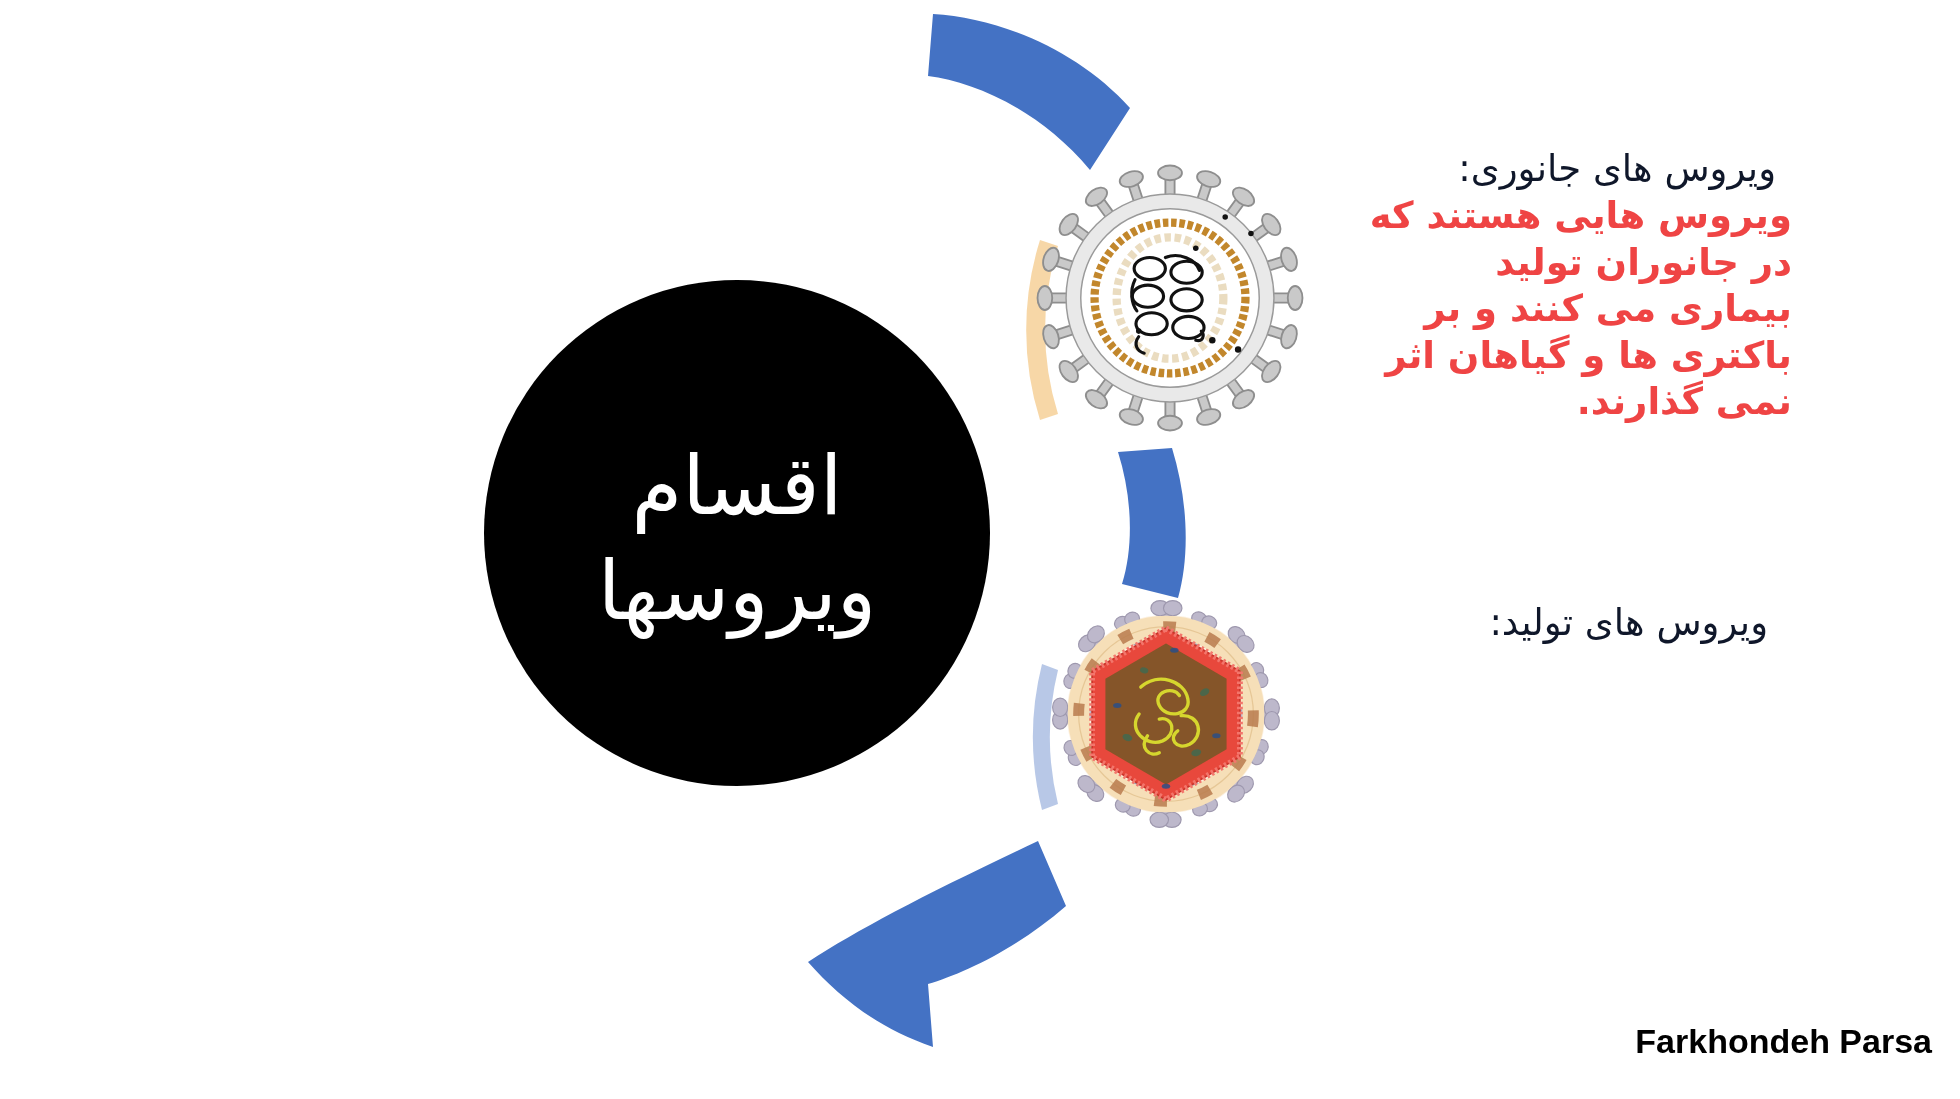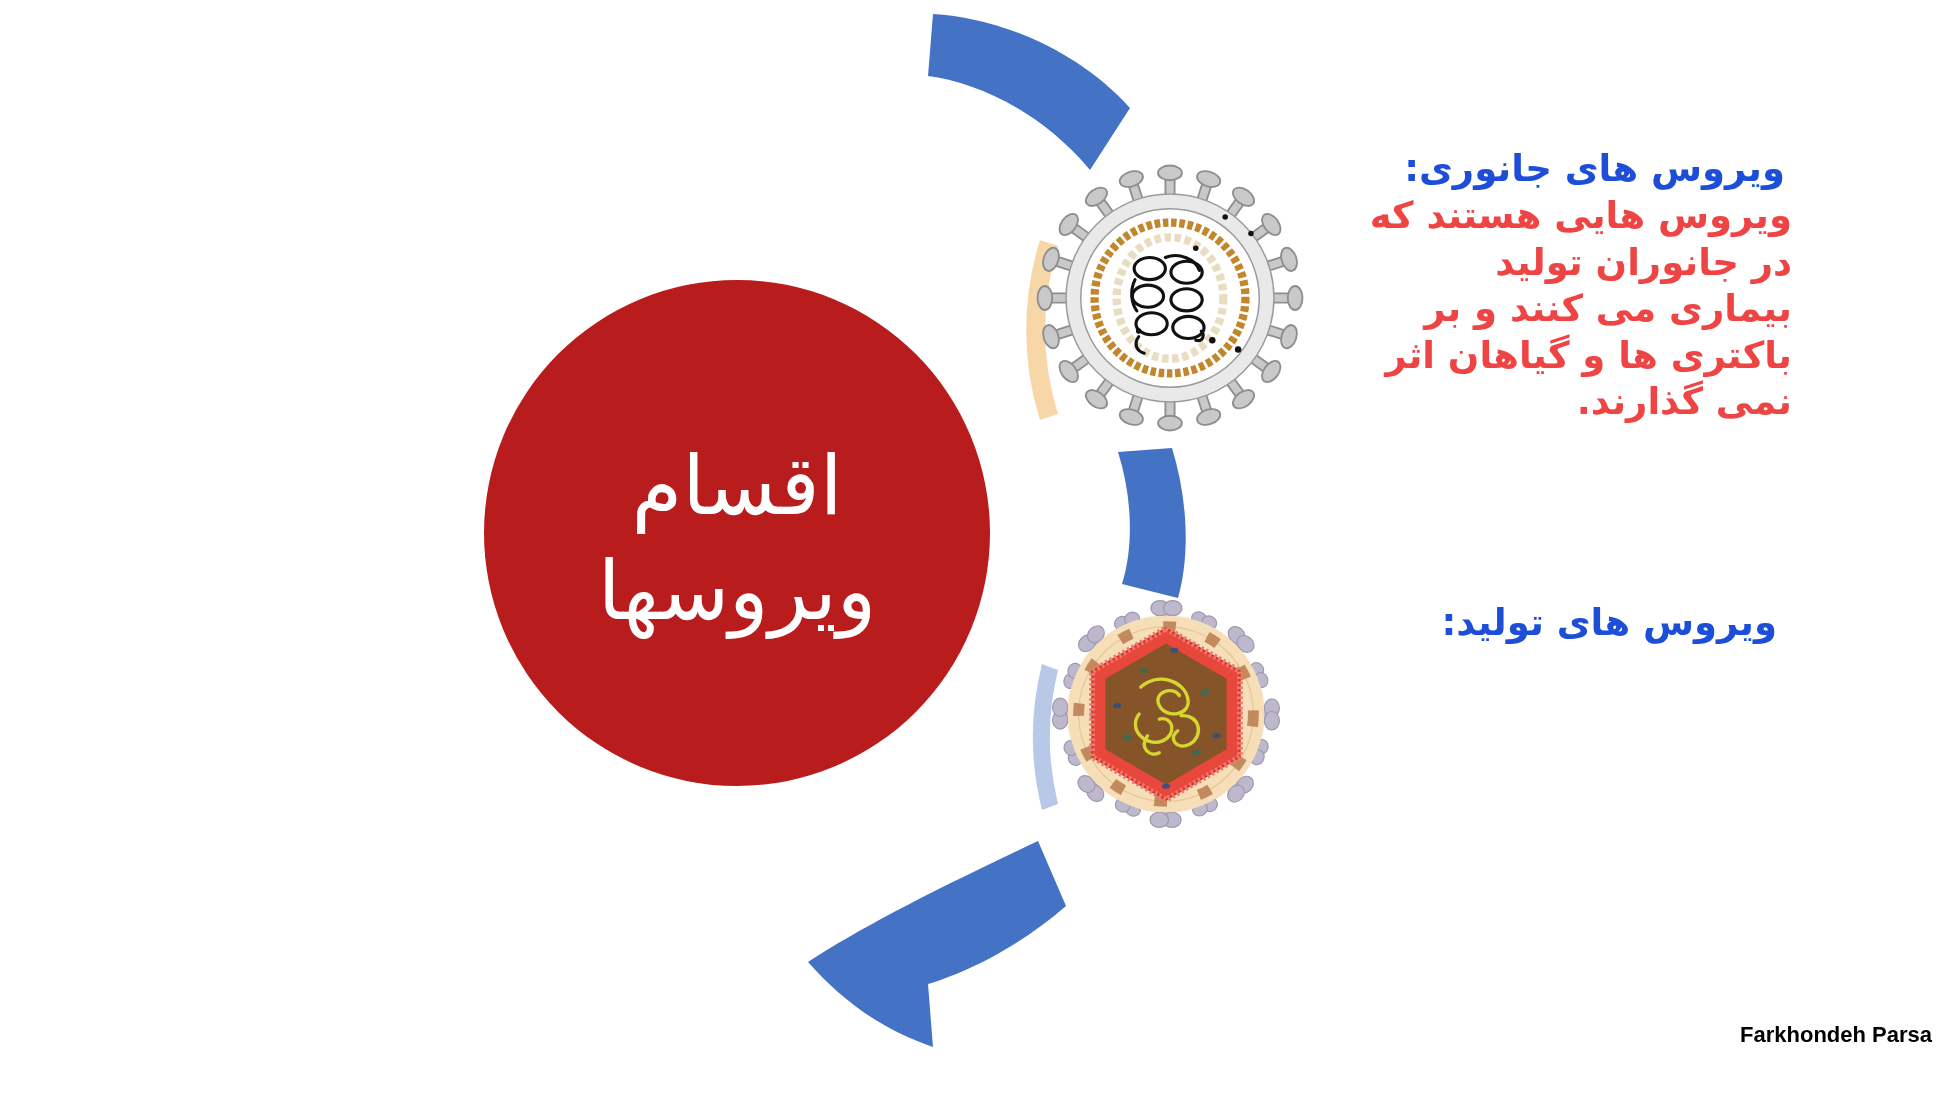--- a/index.html
+++ b/index.html
@@ -20,21 +20,21 @@
   }
 
   
   .circle-shape {
     position: absolute;
     left: 484px;
     top: 280px;
     width: 506px;
     height: 506px;
     border-radius: 50%;
-    background: #b91c1c;
+    background: #000000;
     display: flex;
     align-items: center;
     justify-content: center;
   }
   .circle-label {
     color: #ffffff;
     font-size: 82px;
     line-height: 1.28;
     font-weight: 400;
     text-align: center;
@@ -73,25 +73,25 @@
   }
 
   
   .text-block {
     position: absolute;
     direction: rtl;
     text-align: right;
     font-family: "DejaVu Sans", "Liberation Sans", sans-serif;
   }
   .text-block .heading {
-    color: #1d4ed8;
-    font-weight: bold;
+    color: #0f172a;
+    font-weight: normal;
     font-size: 37px;
     line-height: 1.16;
-    margin: 0 7px 2px 0;
+    margin: 0 16px 2px 0;
     white-space: nowrap;
   }
   .text-block .body {
     color: #ef4444;
     font-weight: bold;
     font-size: 37px;
     line-height: 1.26;
     margin: 0;
   }
   #block-animal {
@@ -105,21 +105,21 @@
     width: 368px;
   }
 
   
   .signature {
     position: absolute;
     right: 28px;
     top: 1022px;
     color: #000000;
     font-weight: bold;
-    font-size: 22px;
+    font-size: 34px;
     direction: ltr;
     text-align: right;
     font-family: "Liberation Sans", "DejaVu Sans", sans-serif;
   }
 </style>
 </head>
 <body>
 
 <div id="slide">
 

